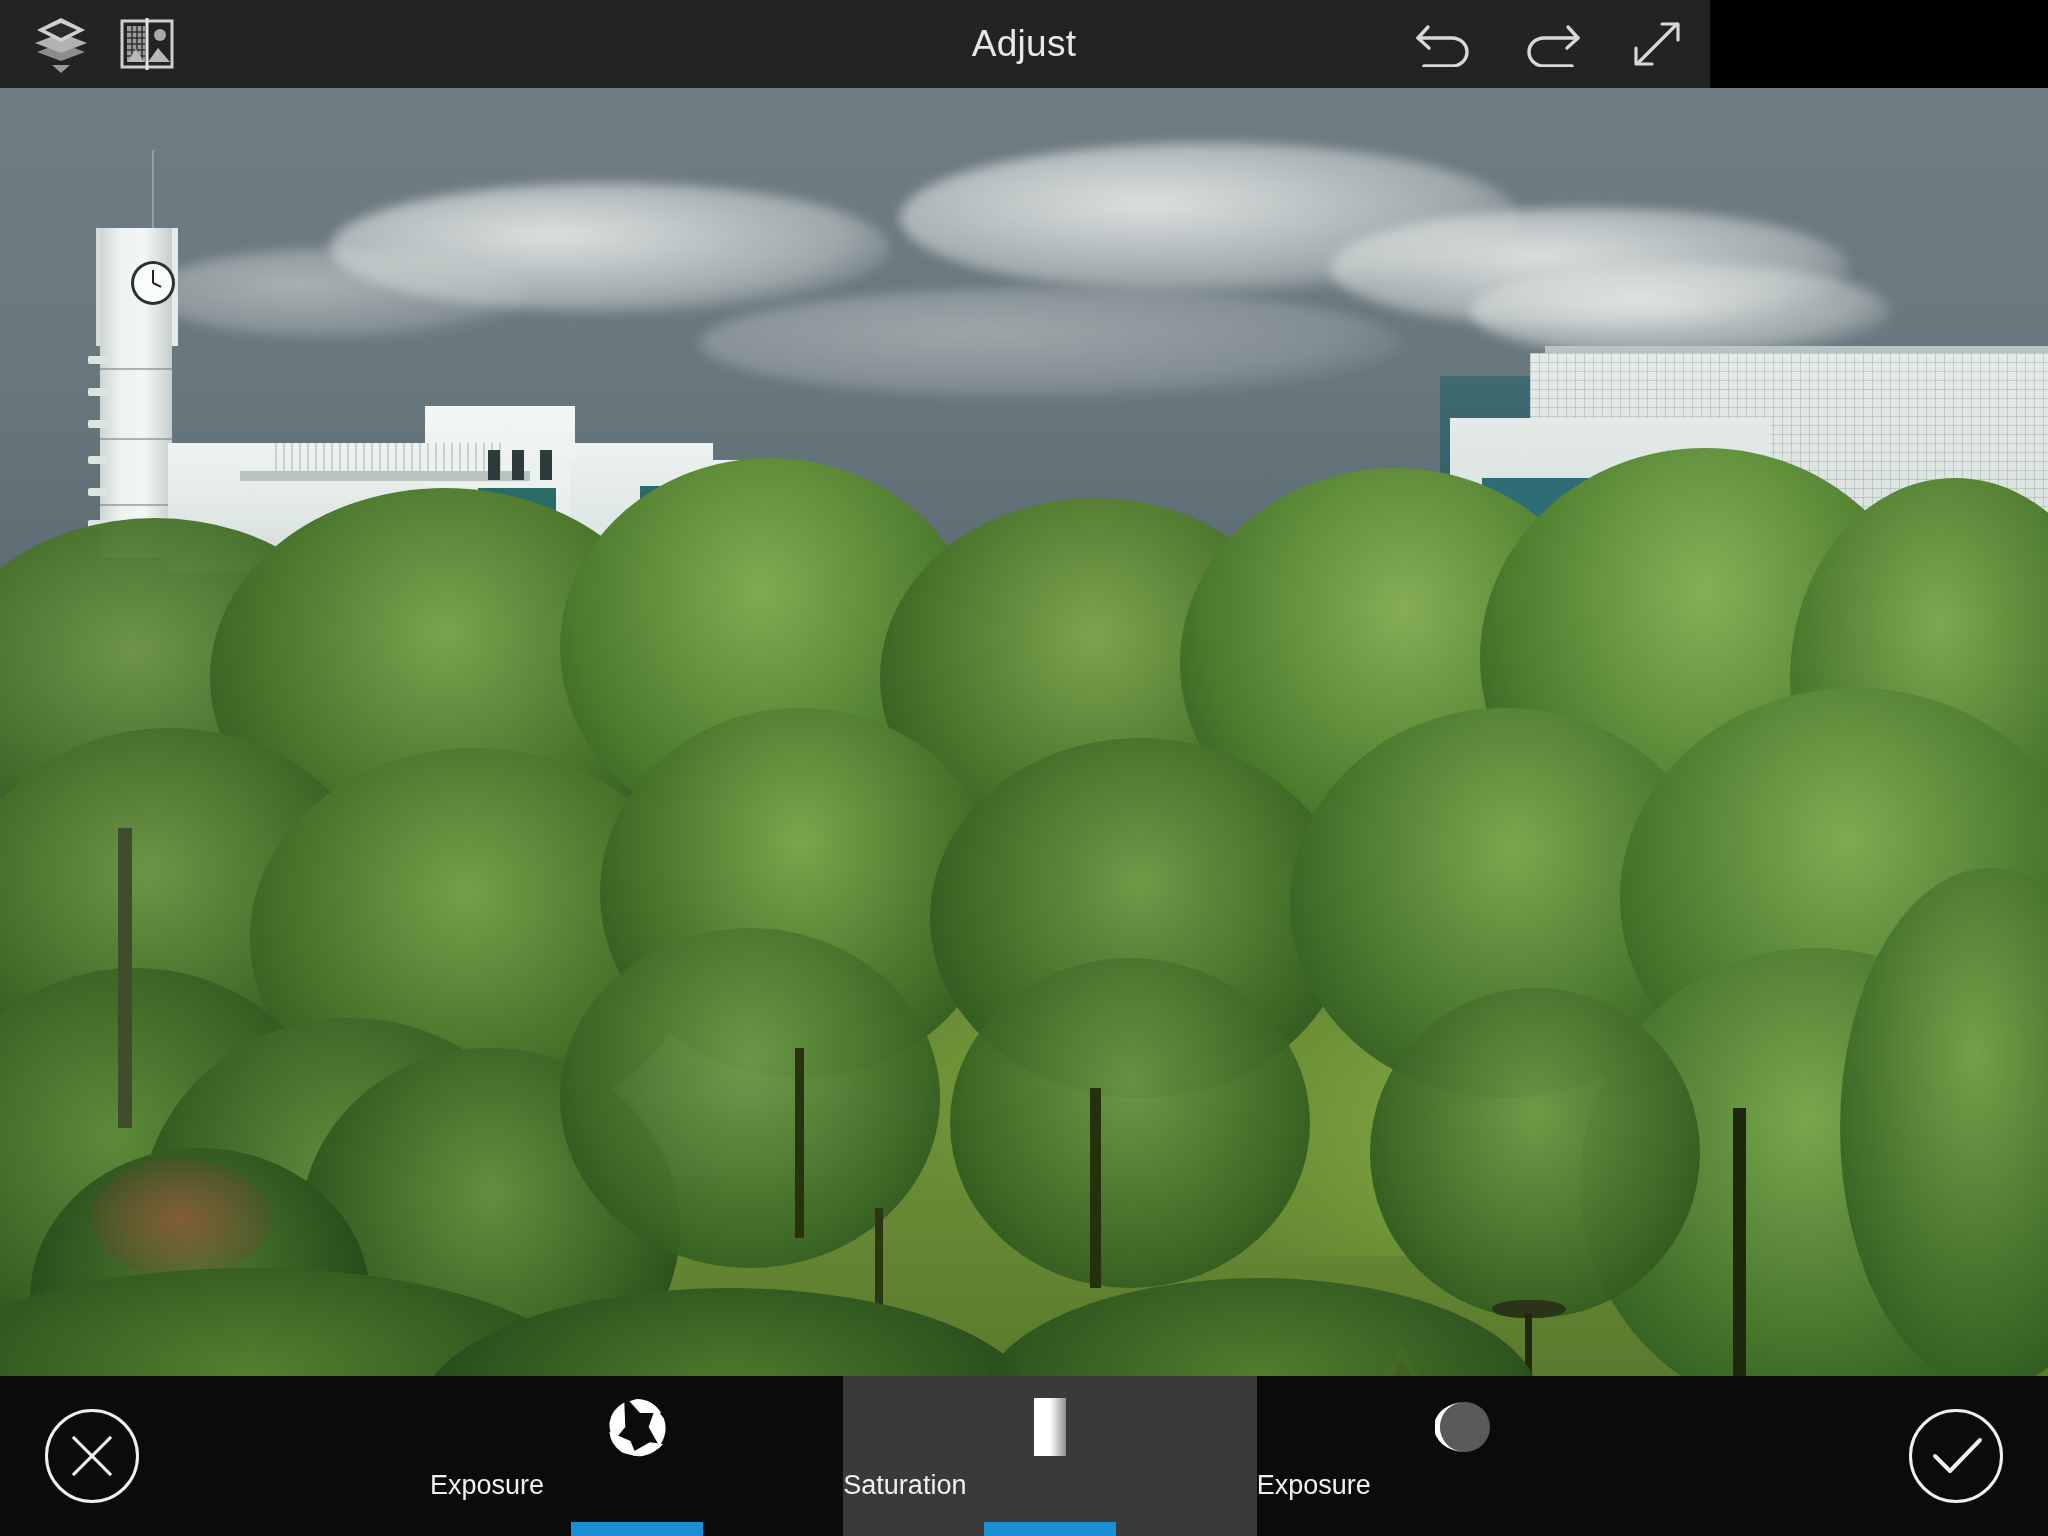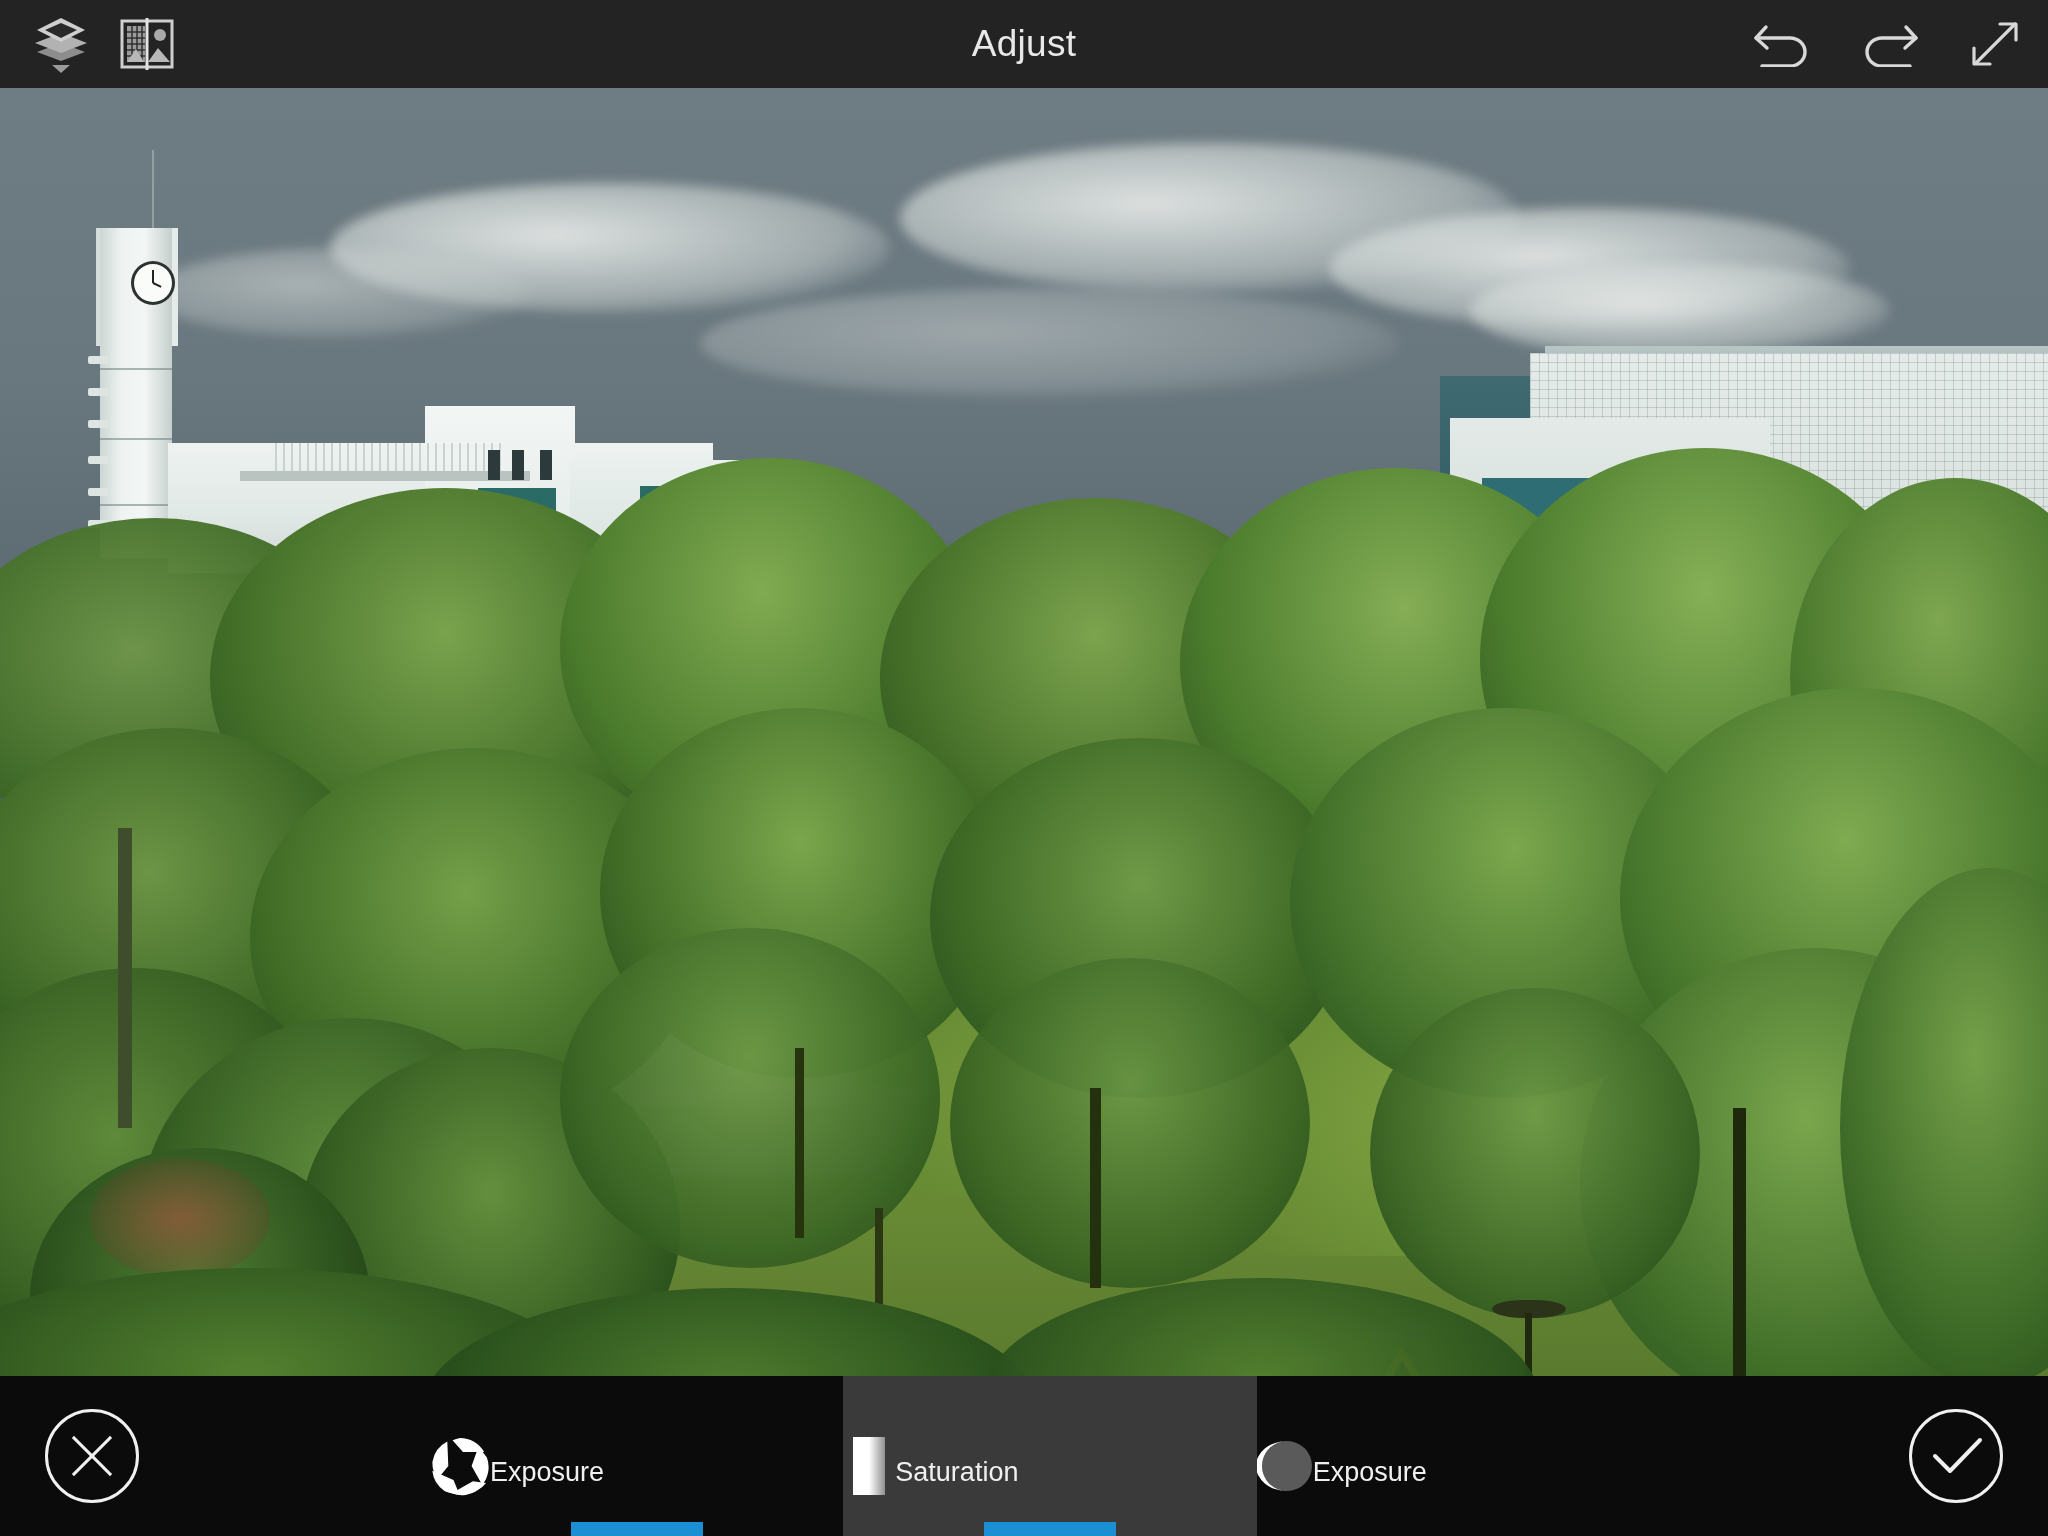--- a/index.html
+++ b/index.html
@@ -3,21 +3,21 @@
 <meta charset="utf-8">
 <style>
   * { margin:0; padding:0; box-sizing:border-box; }
   html,body { width:2048px; height:1536px; overflow:hidden; background:#000; }
   body { font-family:"Liberation Sans", sans-serif; }
 
   #app { position:relative; width:2048px; height:1536px; background:#000; }
 
   
   #topbar {
-    position:absolute; top:0; left:0; width:2048px; height:88px;
+    position:absolute; top:0; left:0; width:1710px; height:88px;
     background:#232323; z-index:50;
   }
   #topbar-left { position:absolute; left:30px; top:0; height:88px; display:flex; align-items:center; gap:26px; }
   #topbar-right { position:absolute; right:28px; top:0; height:88px; display:flex; align-items:center; gap:48px; }
   #app-title {
     position:absolute; left:0; top:0; width:2048px; height:88px;
     display:flex; align-items:center; justify-content:center;
     color:#e8e8e8; font-size:37px; font-weight:400; letter-spacing:.3px;
     pointer-events:none;
   }
@@ -173,22 +173,22 @@
     box-shadow:0 0 5px rgba(0,0,0,.8);
   }
 
   
   #bottombar {
     position:absolute; left:0; bottom:0; width:2048px; height:160px;
     background:#0b0b0b; z-index:60;
   }
   #tools { position:absolute; left:430px; bottom:0; width:1240px; height:160px; display:flex; }
   .tool {
-    position:relative; flex:1; display:flex; flex-direction:row;
-    align-items:center; justify-content:flex-start; padding-top:20px;
+    position:relative; flex:1; display:flex; flex-direction:column;
+    justify-content:flex-start; padding-top:20px;
     cursor:pointer;
   }
   .tool.active { background:#3a3a3a; }
   .tool-icon { height:62px; display:flex; align-items:center; justify-content:center; }
   .tool-label { margin-top:12px; color:#f0f0f0; font-size:27px; }
   .tool-bar {
     position:absolute; bottom:0; left:50%; transform:translateX(-50%);
     width:132px; height:14px; background:#1a8fd4;
   }
   #btn-cancel {

